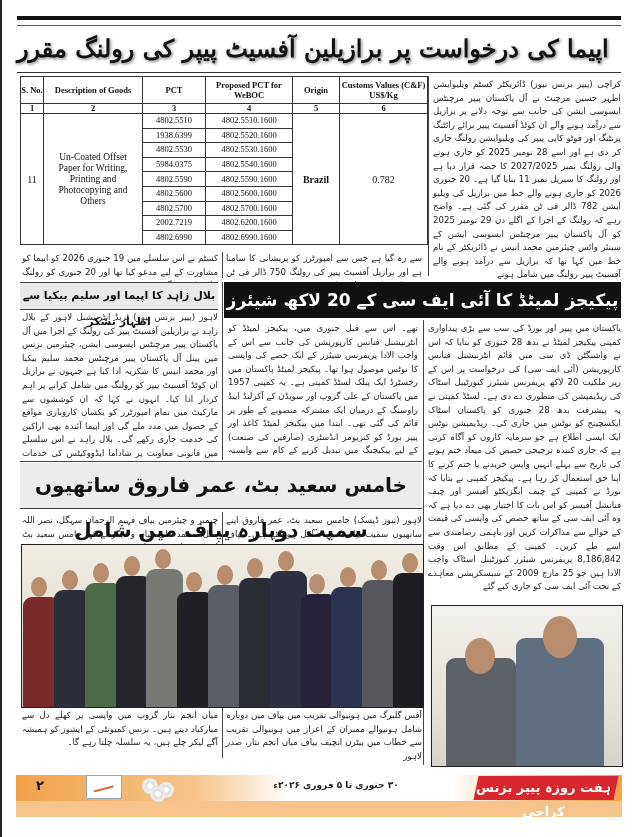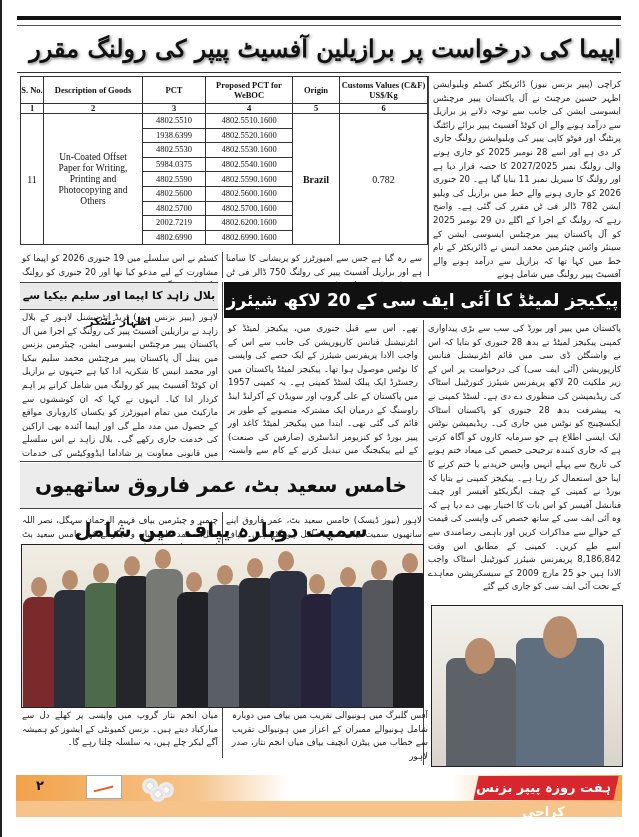--- a/index.html
+++ b/index.html
@@ -1,20 +1,20 @@
 <!DOCTYPE html>
 <html><head>
 <meta charset="utf-8">
 <style>
   html, body { margin: 0; padding: 0; background: #ffffff; }
   body { width: 639px; height: 837px; position: relative; overflow: hidden; font-family: "DejaVu Sans", sans-serif; color: #111; }
   .left-edge { position: absolute; left: 0; top: 0; width: 2px; height: 837px; background: #222; }
   .rule-thick { position: absolute; left: 17px; width: 604px; top: 16px; height: 4px; background: #111; }
   .rule-thin { position: absolute; left: 17px; width: 604px; top: 25px; height: 1px; background: #555; }
-  .headline-main { position: absolute; left: 17px; top: 28px; width: 604px; height: 42px; text-align: right; direction: rtl;
+  .headline-main { position: absolute; left: 17px; top: 28px; width: 604px; height: 42px; text-align: left; direction: rtl;
      font-family: "DejaVu Serif", serif; font-weight: bold; font-size: 24px; line-height: 42px; color: #111;
      text-shadow: 0 0 3px #fff, 1px 1px 3px #555; }
   .rule-under { position: absolute; left: 17px; width: 604px; top: 72px; height: 1px; background: #333; }
 
   .urdu { direction: rtl; text-align: justify; font-family: "DejaVu Sans", sans-serif; font-size: 8.6px; line-height: 13.6px; color: #1a1a1a; }
   .col-rule { position: absolute; width: 1px; background: #444; }
 
   
   .tbl-wrap { position: absolute; left: 20px; top: 76px; width: 408px; height: 174px; }
   table.goods { border-collapse: collapse; width: 100%; font-family: "Liberation Serif", serif; font-size: 8.5px; }
@@ -44,21 +44,21 @@
      font-weight: bold; font-size: 20px; line-height: 45px; color: #111; border-bottom: 1px solid #444; }
   .omar-right { left: 226px; top: 514px; width: 196px; height: 30px; }
   .omar-left { left: 22px; top: 514px; width: 196px; height: 30px; }
 
   .photo { position: absolute; overflow: hidden; border: 1px solid #222; }
   .photo-group { left: 21px; top: 544px; width: 401px; height: 162px; background: linear-gradient(180deg, #f1ede4 0%, #e8e3d8 40%, #cfc9be 100%); }
   .photo-duo { left: 431px; top: 605px; width: 190px; height: 160px; background: linear-gradient(180deg, #f3f1ec 0%, #e6e2da 60%, #d8d4cc 100%); }
   .person { position: absolute; bottom: 0; border-radius: 9px 9px 0 0; }
   .head { position: absolute; border-radius: 50%; background: #b88d6e; }
 
-  .cap-right { left: 232px; top: 709px; width: 196px; height: 46px; }
+  .cap-right { left: 226px; top: 709px; width: 196px; height: 46px; }
   .cap-left { left: 22px; top: 709px; width: 196px; height: 46px; }
 
   
   .footer { position: absolute; left: 16px; top: 775px; width: 606px; height: 42px; }
   .foot-top { position: absolute; left: 0; top: 0; width: 606px; height: 26px; background: linear-gradient(90deg, #f2a24a 0%, #f6c58c 30%, #ffffff 45%, #ffffff 72%, #f6c58c 85%, #f2a24a 100%); }
   .foot-bottom { position: absolute; left: 0; top: 26px; width: 606px; height: 16px; background: #f6c48a; }
   .page-num { position: absolute; left: 20px; top: 3px; font-weight: bold; font-size: 13px; color: #111; }
   .brand { position: absolute; right: 6px; top: 1px; height: 24px; width: 140px; background: #d7262e; color: #fff; direction: rtl; text-align: center;
      font-weight: bold; font-size: 13px; line-height: 24px; transform: skewX(-12deg); }
   .brand span { display: inline-block; transform: skewX(12deg); }
@@ -209,14 +209,15 @@
 <div class="footer">
   <div class="foot-top"></div>
   <div class="foot-bottom"></div>
   <div class="page-num">۲</div>
   <div class="paper-icon"></div>
   <div class="rolls">
     <div class="roll" style="left:6px; top:2px;"></div>
     <div class="roll" style="left:22px; top:6px;"></div>
     <div class="roll" style="left:14px; top:10px;"></div>
   </div>
+  <div class="issue-date">۳۰ جنوری تا ۵ فروری ۲۰۲۶ء</div>
   <div class="brand"><span>ہفت روزہ پیپر بزنس کراچی</span></div>
 </div>
 
 </body></html>

